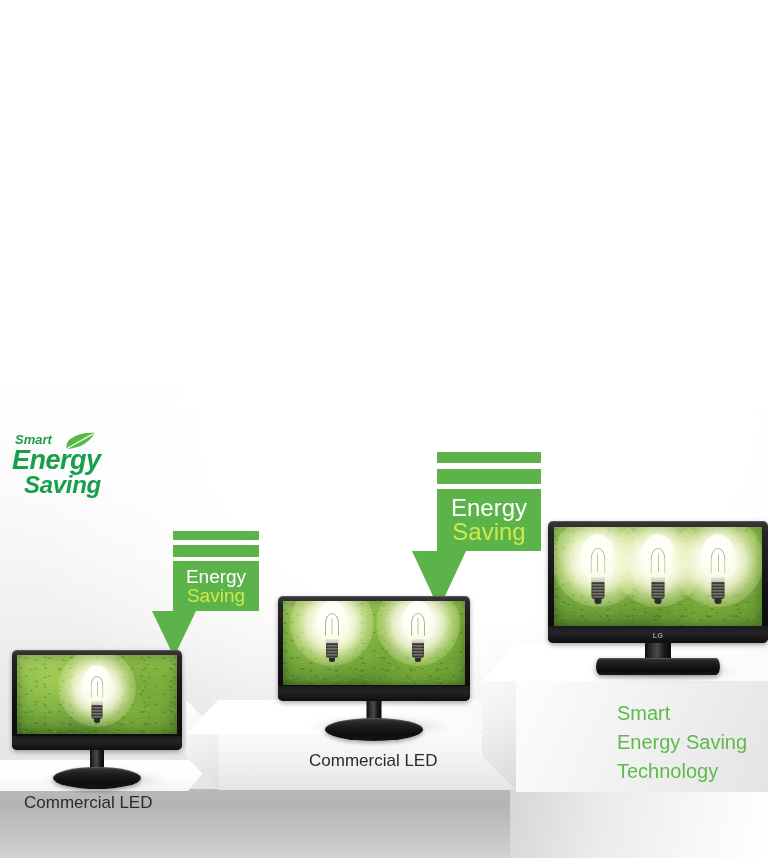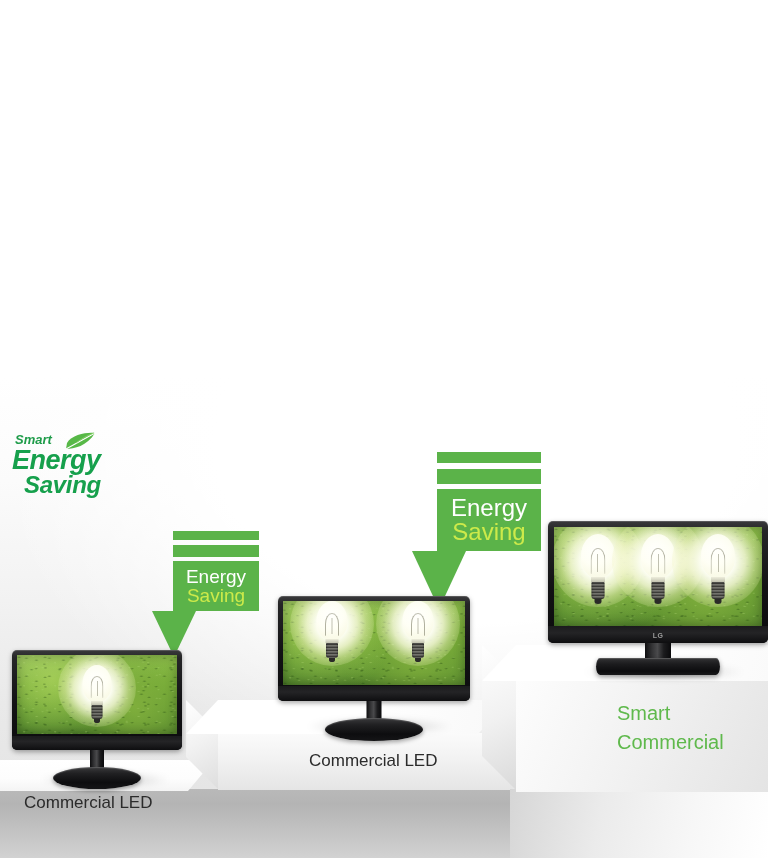--- a/index.html
+++ b/index.html
@@ -442,16 +442,17 @@
     <div class="ses-energy">Energy</div>
     <div class="ses-saving">Saving</div>
   </div>
 
   <div class="caption caption-left">Commercial LED</div>
 
   <div class="caption caption-mid">Commercial LED</div>
 
   <div class="caption caption-right">
     <div>Smart</div>
-    <div>Commercial</div>
+    <div>Energy Saving</div>
+    <div>Technology</div>
   </div>
 
 </div>
 
 </body></html>

